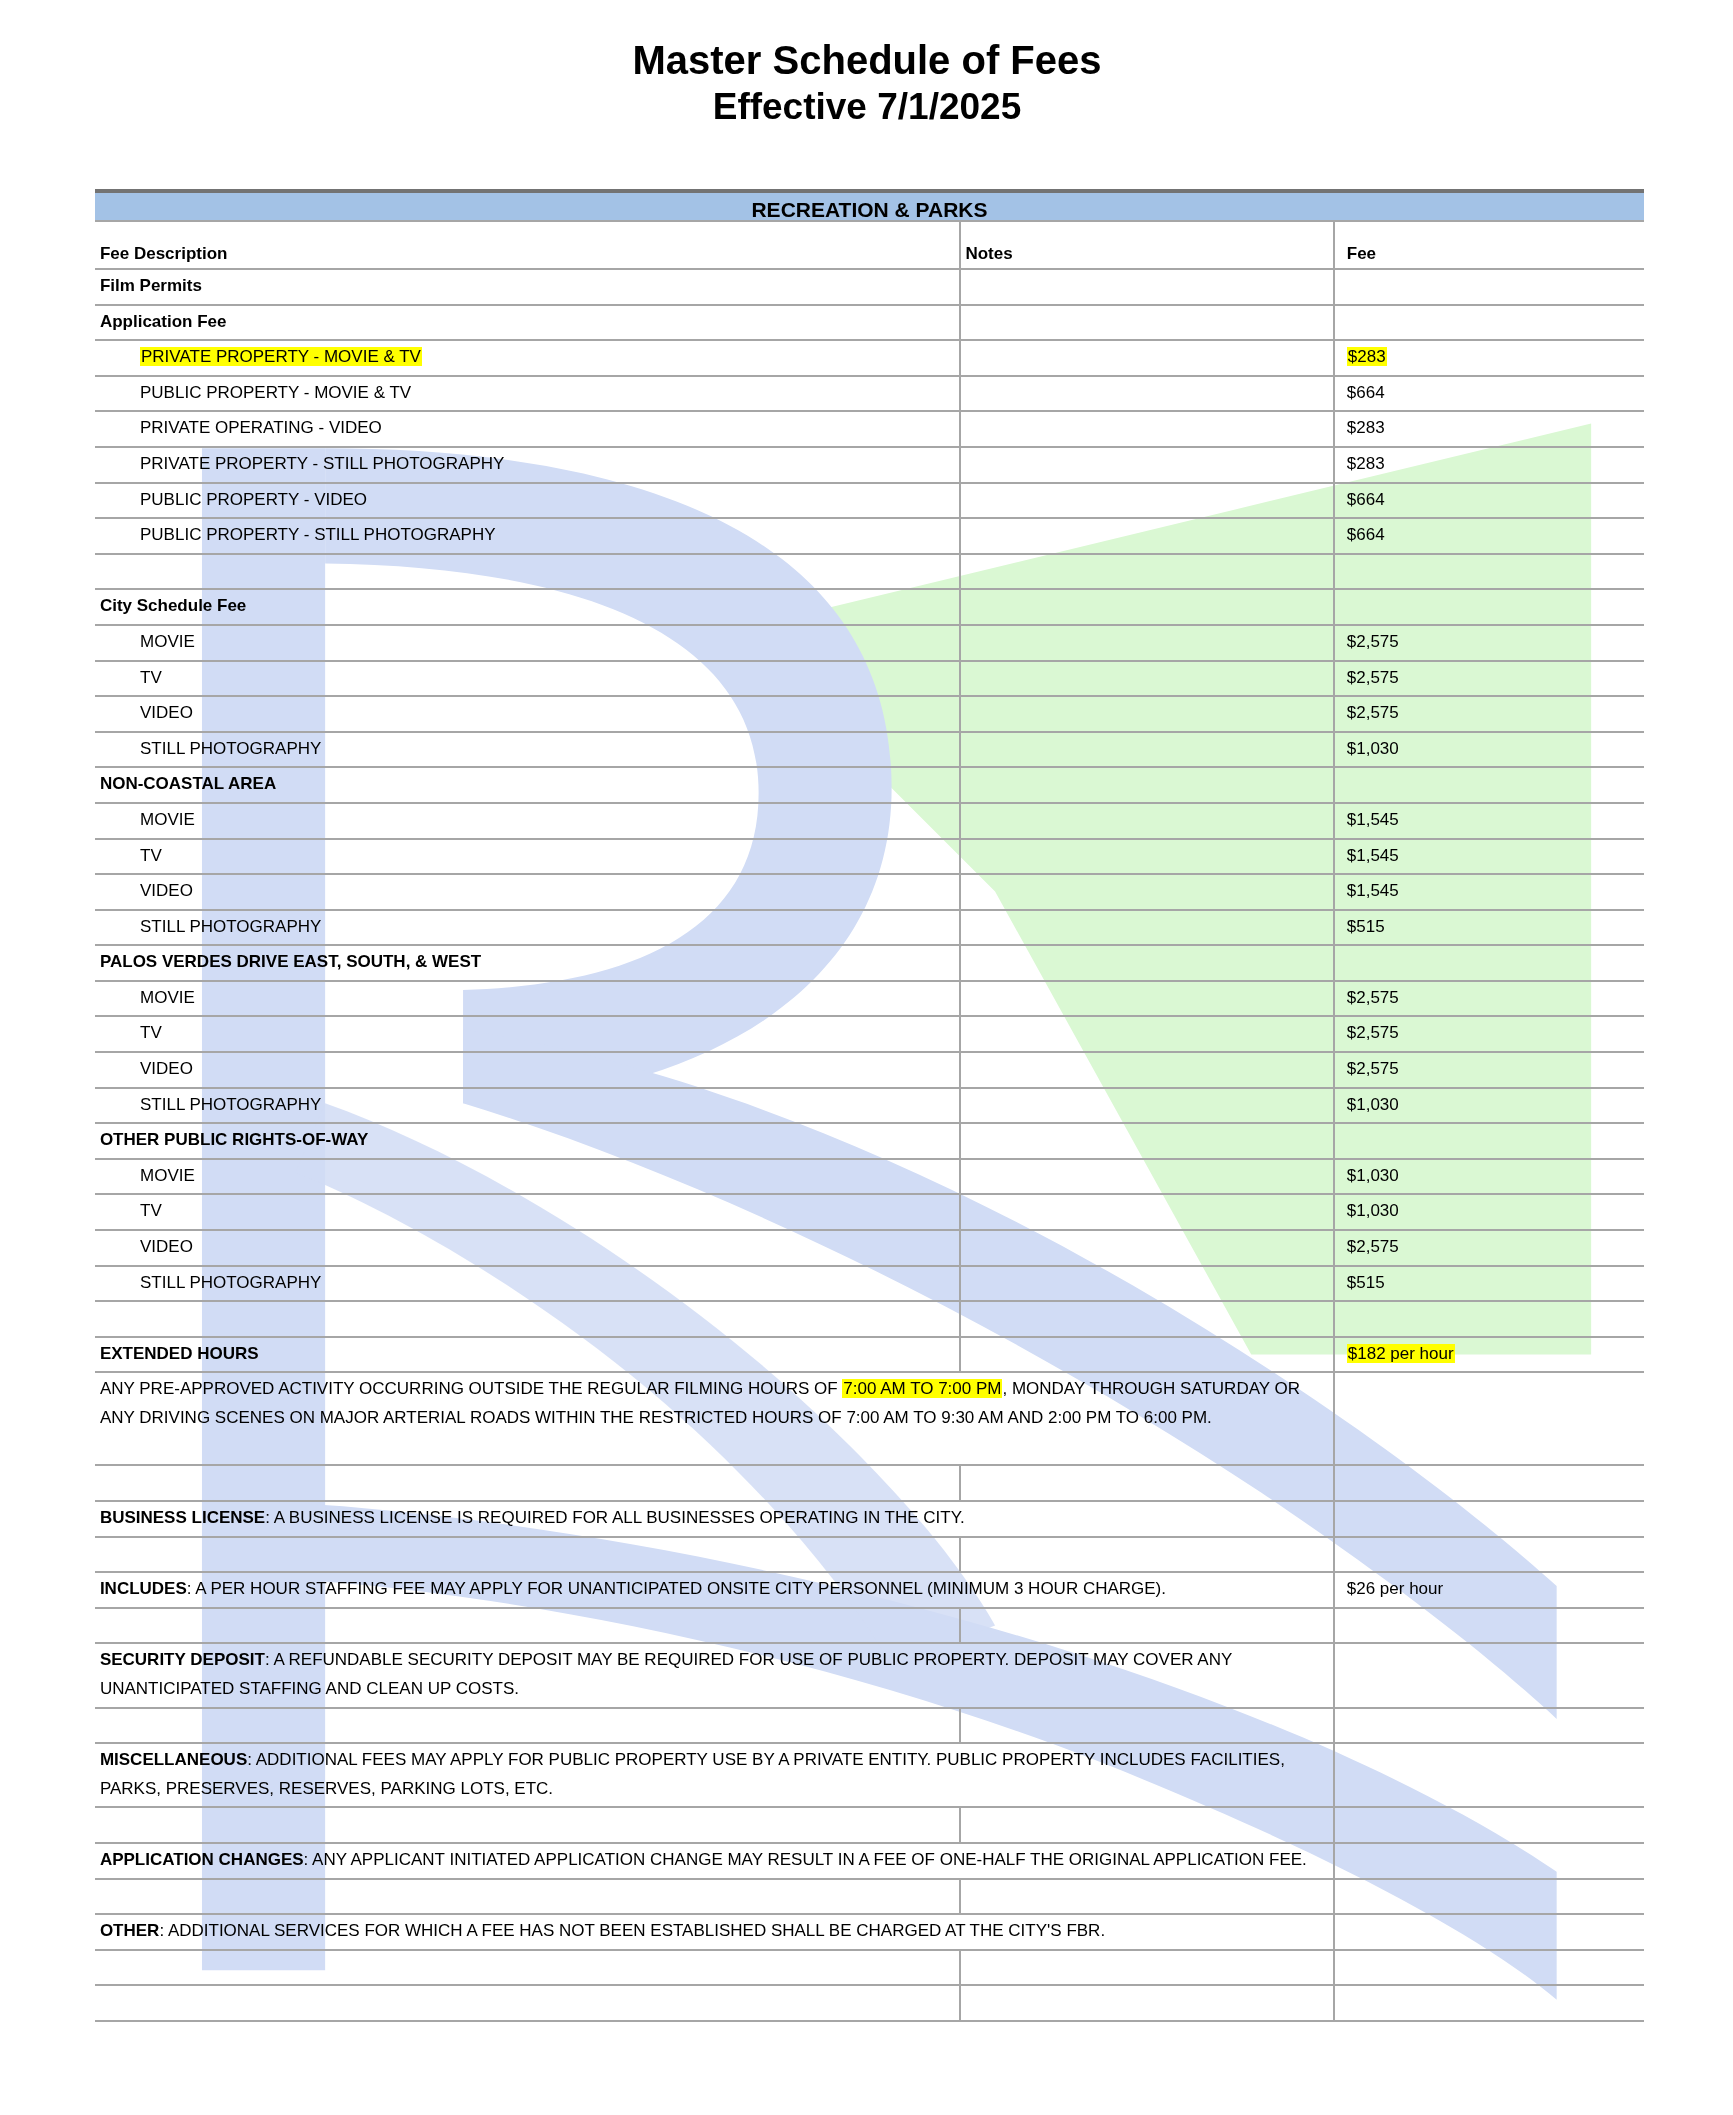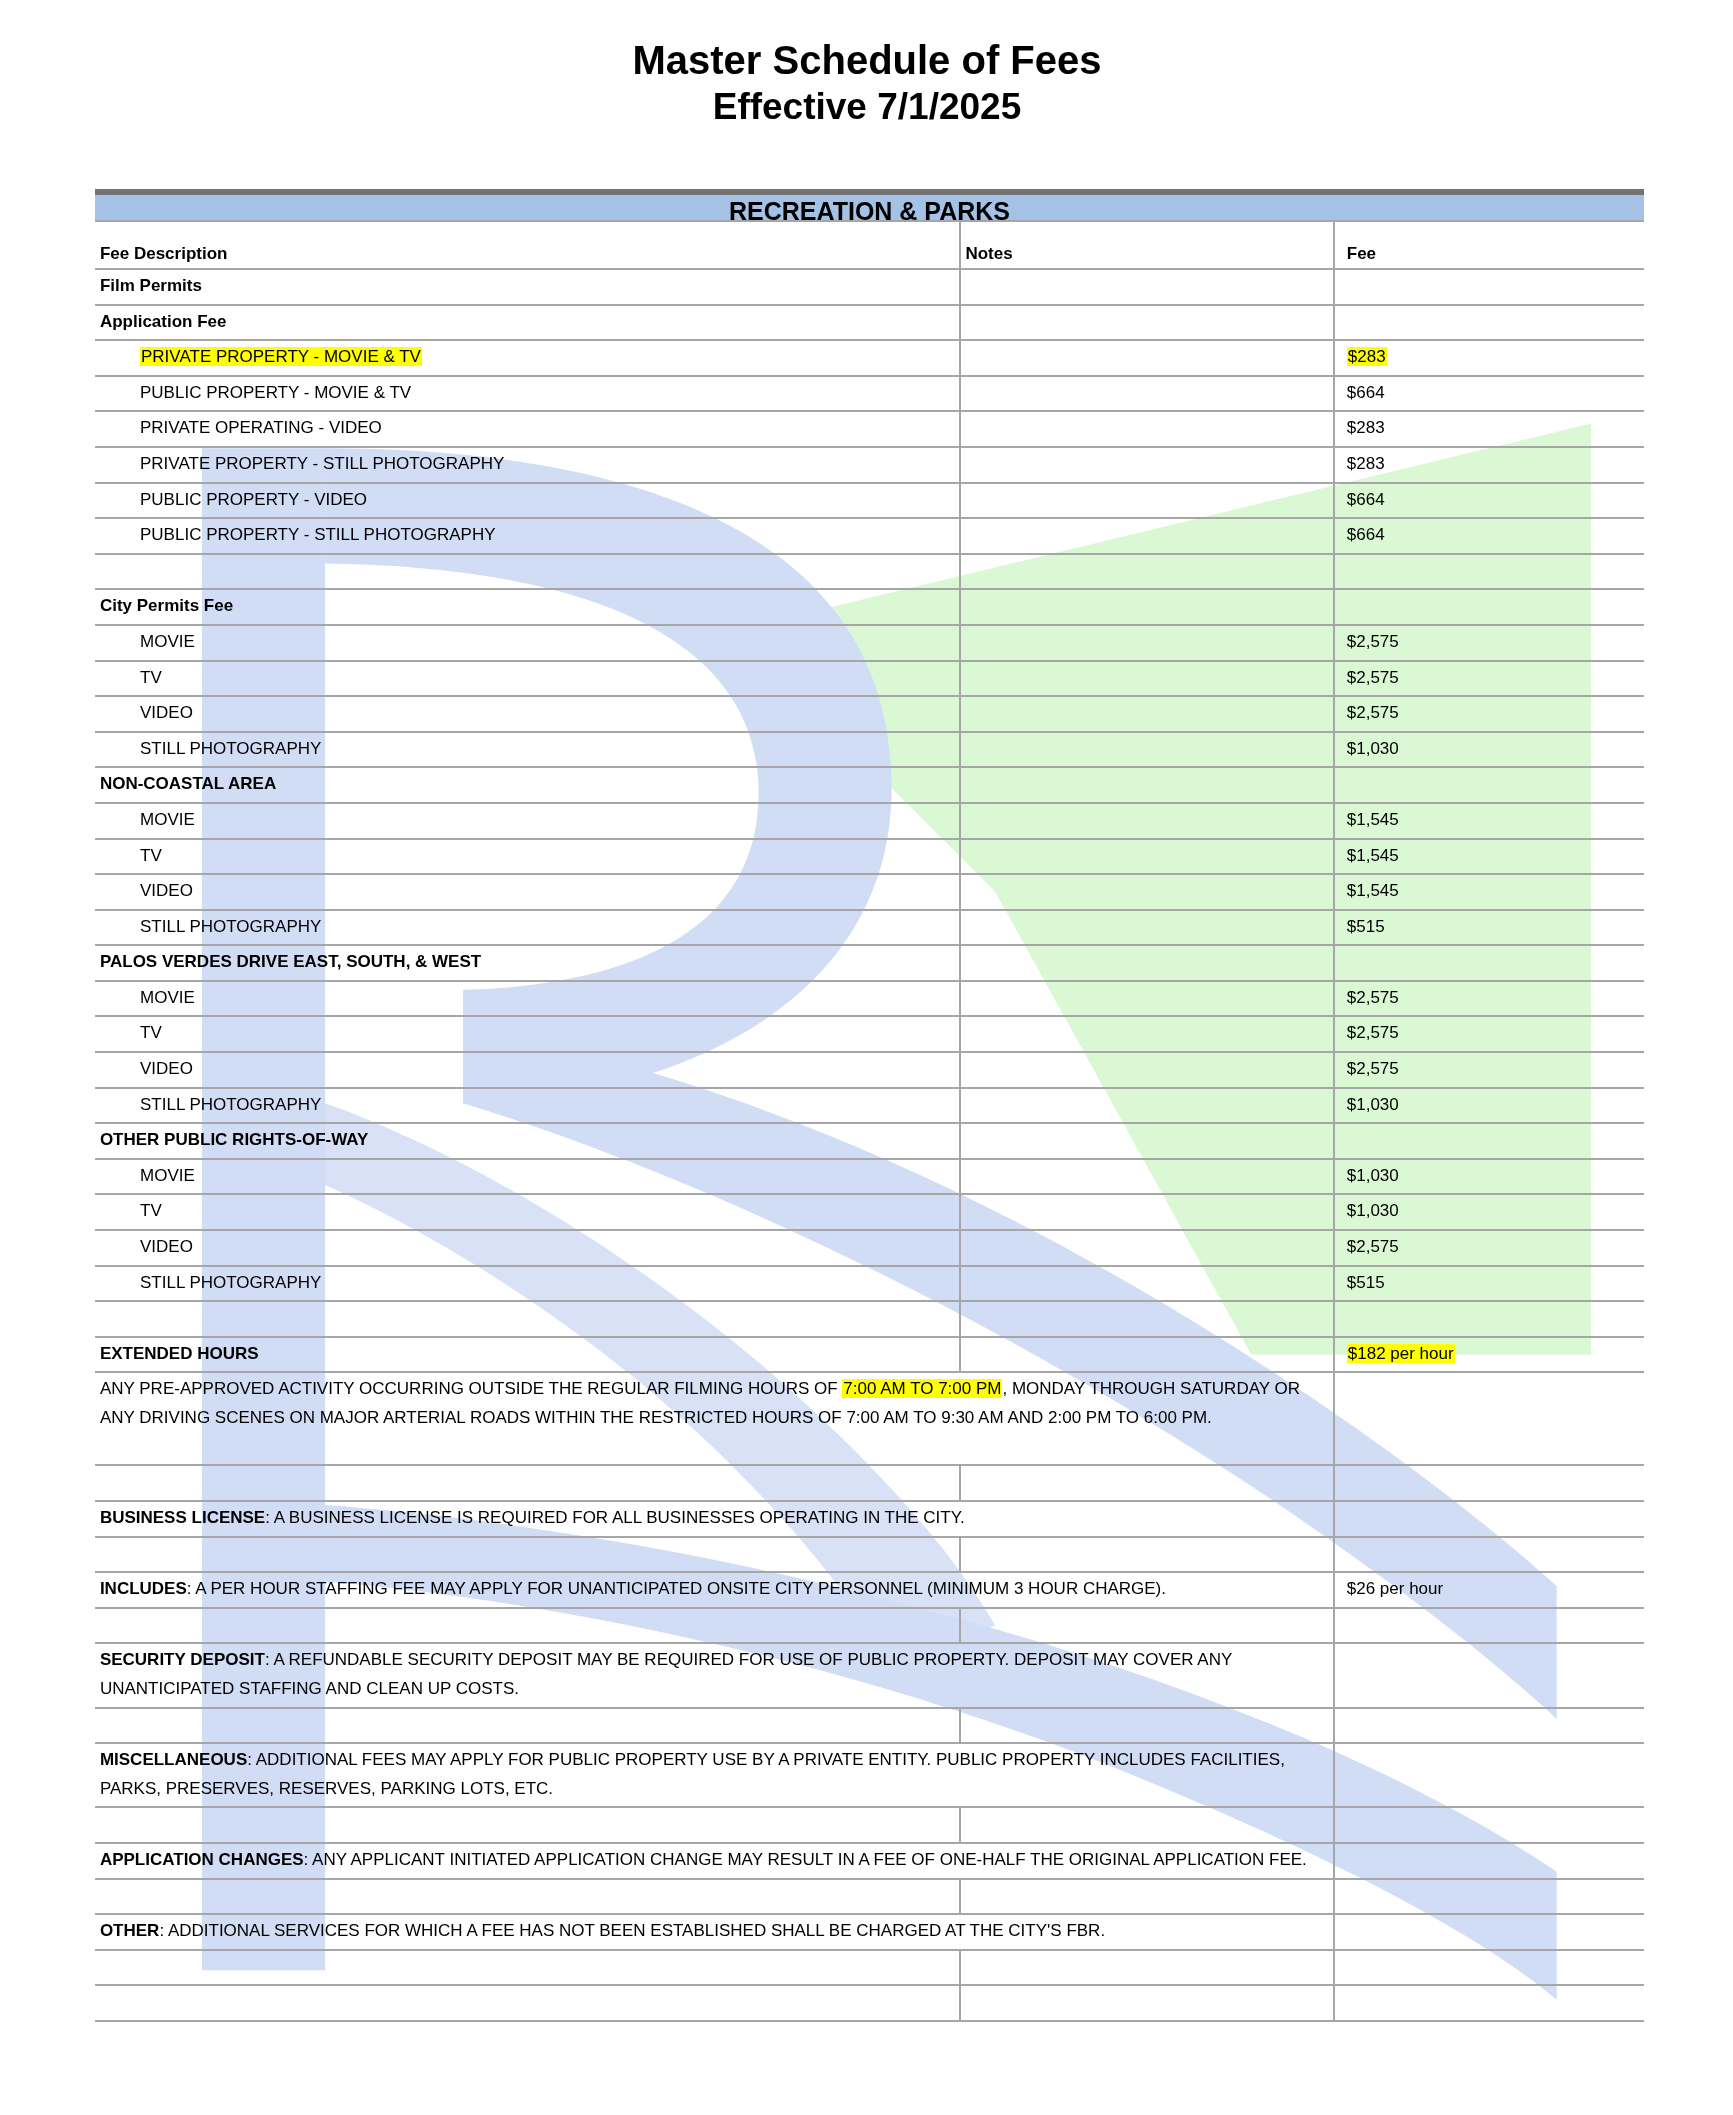--- a/index.html
+++ b/index.html
@@ -54,22 +54,22 @@
     z-index: 2;
   }
 
   
   .banner {
     height: 33px;
     line-height: 33px;
     background: #a3c2e6;
     text-align: center;
     font-weight: bold;
-    font-size: 25px;
-    border-top: 6px solid #737373;
+    font-size: 21px;
+    border-top: 4px solid #737373;
     border-bottom: 2px solid #a6a6a6;
     box-sizing: border-box;
   }
 
   table.fees {
     width: 1549px;
     border-collapse: collapse;
     table-layout: fixed;
     font-size: 17px;
   }
@@ -205,21 +205,21 @@
           <td class="c1 indent">PUBLIC PROPERTY - STILL PHOTOGRAPHY</td>
           <td class="c2">&nbsp;</td>
           <td class="c3">$664</td>
         </tr>
         <tr>
           <td class="c1 blank">&nbsp;</td>
           <td class="c2 blank">&nbsp;</td>
           <td class="c3 blank">&nbsp;</td>
         </tr>
         <tr>
-          <td class="c1 bold">City Permits Fee</td>
+          <td class="c1 bold">City Schedule Fee</td>
           <td class="c2">&nbsp;</td>
           <td class="c3">&nbsp;</td>
         </tr>
         <tr>
           <td class="c1 indent">MOVIE</td>
           <td class="c2">&nbsp;</td>
           <td class="c3">$2,575</td>
         </tr>
         <tr>
           <td class="c1 indent">TV</td>

